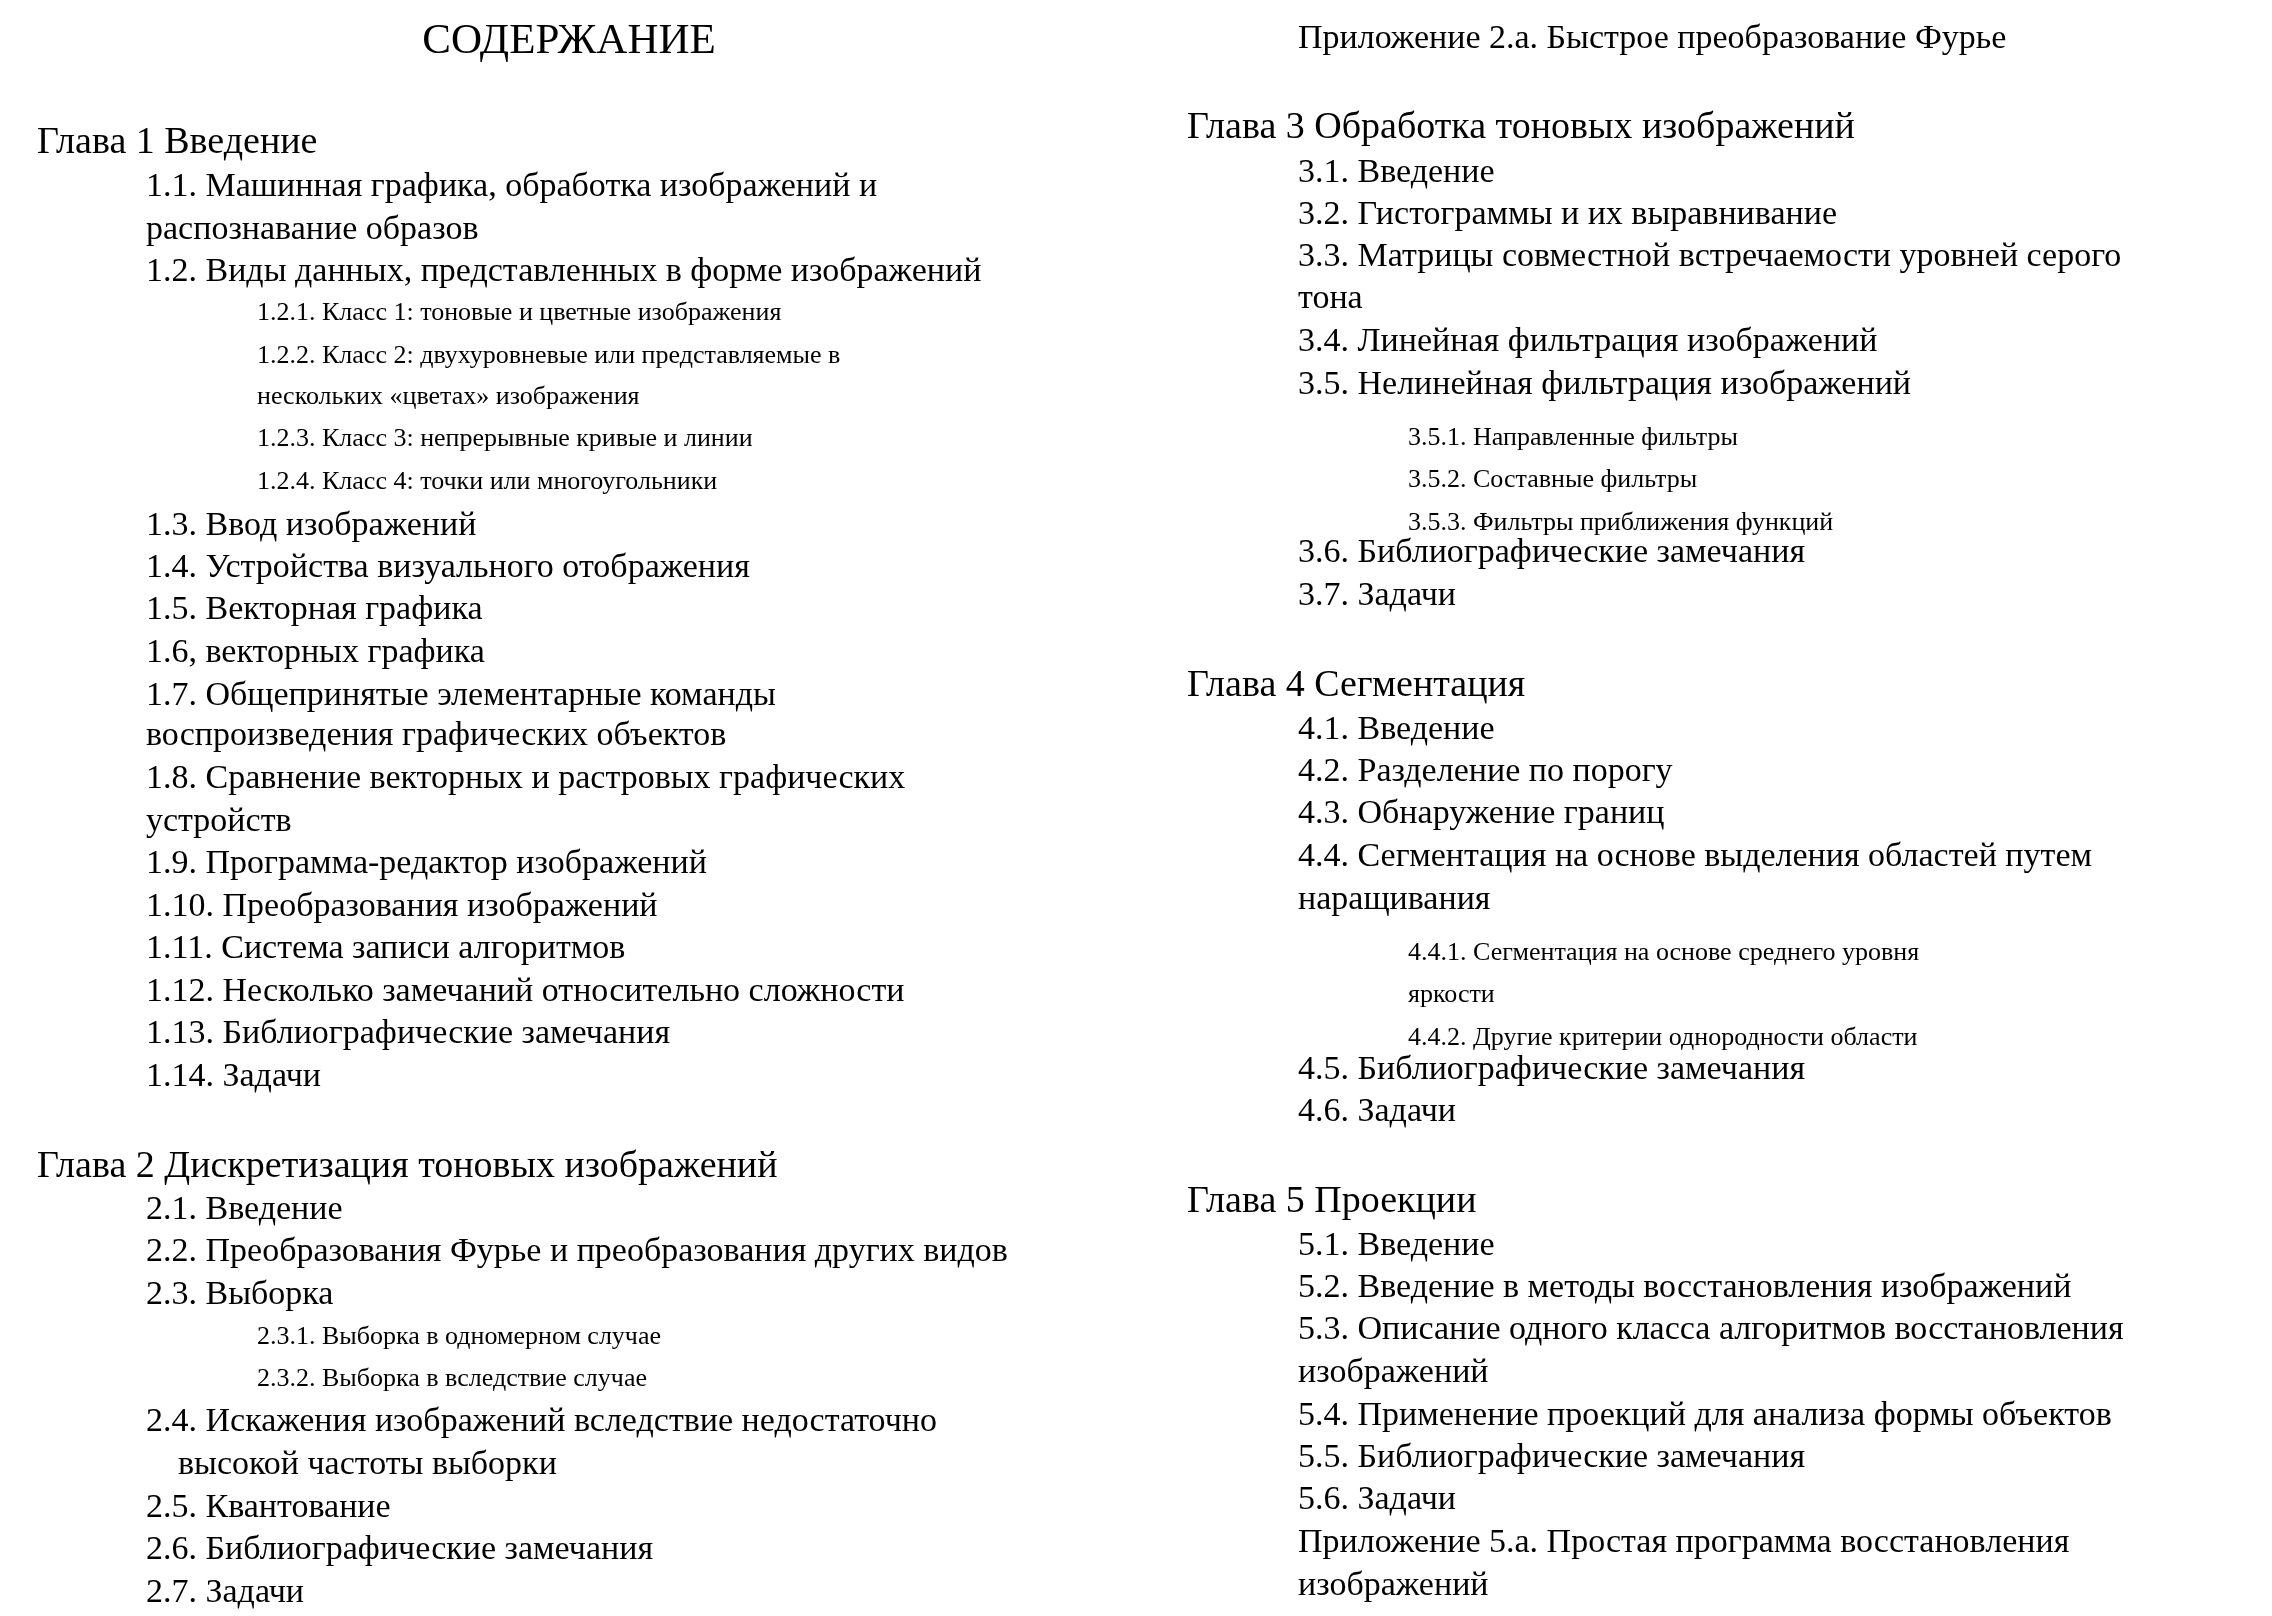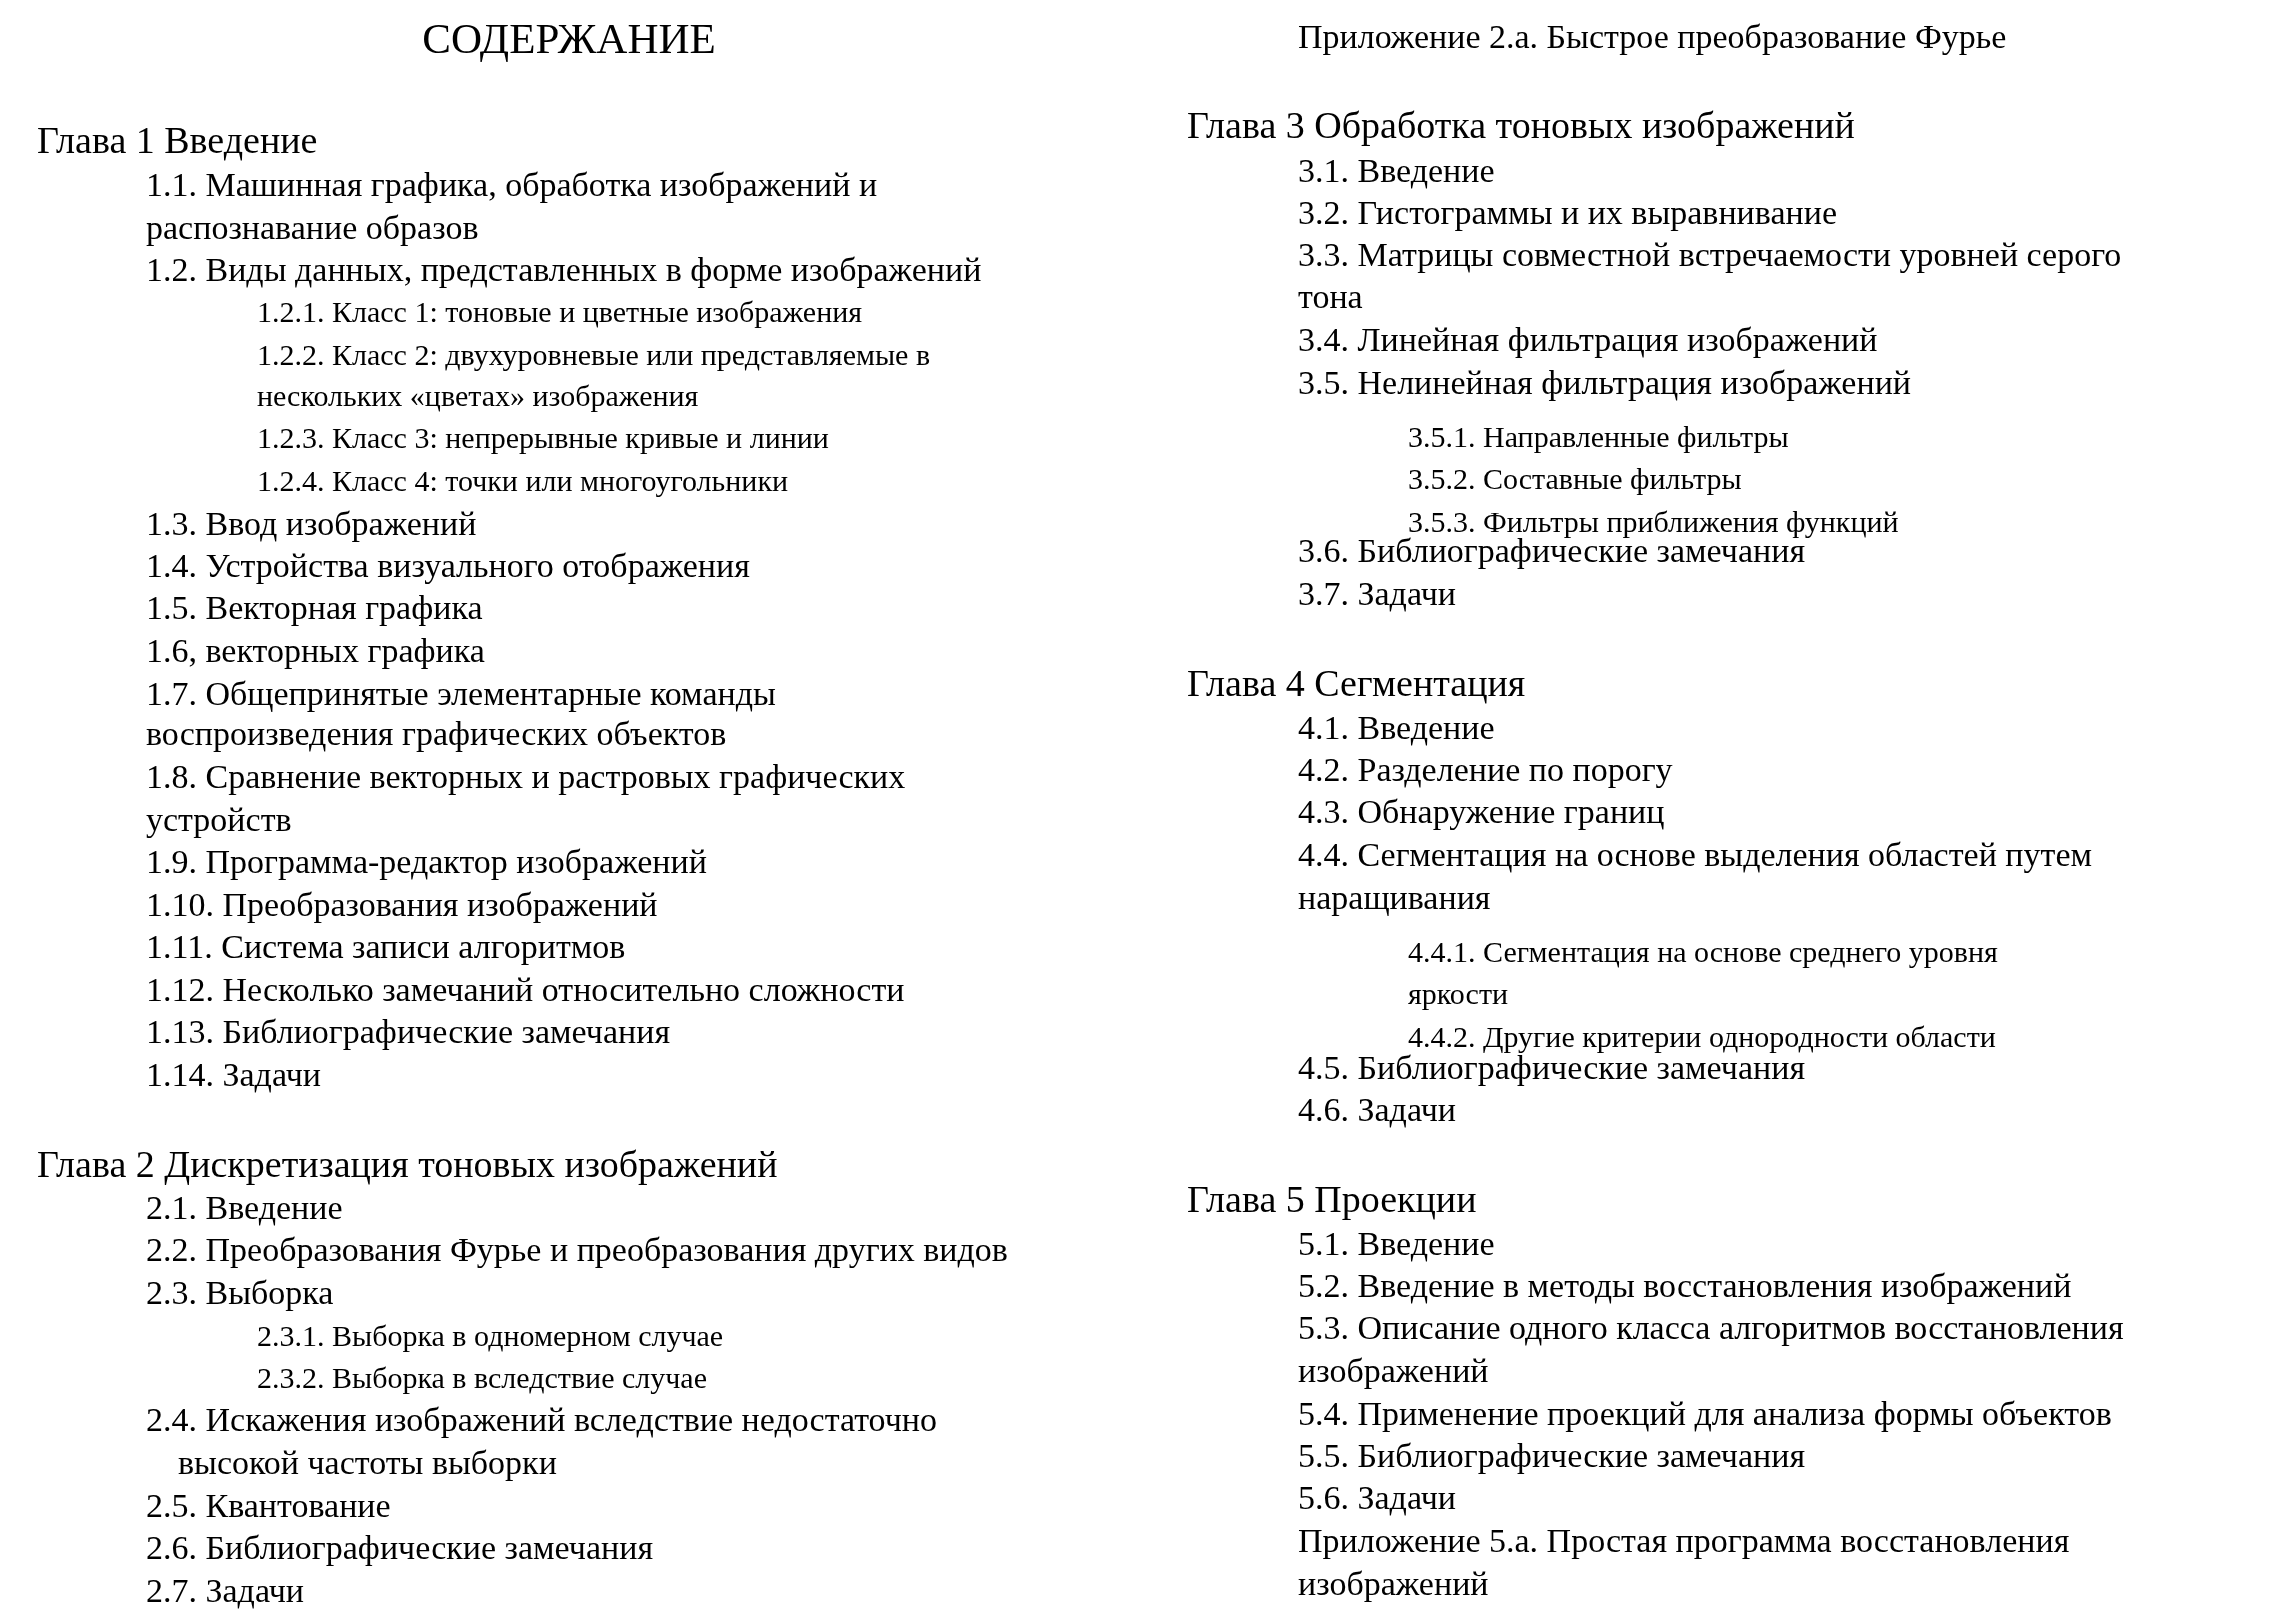--- a/index.html
+++ b/index.html
@@ -4,21 +4,21 @@
 <style>
   html, body { margin:0; padding:0; background:#ffffff; }
   body { width:2273px; height:1616px; position:relative; overflow:hidden;
          font-family:"Liberation Serif","DejaVu Serif",serif; color:#000; }
   #page { position:absolute; left:0; top:0; width:2058px; height:1616px; }
   .title { position:absolute; left:0; width:1138px; text-align:center;
            font-size:43px; line-height:54px; top:12.2px; white-space:nowrap; }
   .line { position:absolute; white-space:nowrap; line-height:42px; height:42px; }
   .lvl-chapter { font-size:38px; line-height:47px; height:47px; }
   .lvl-1, .lvl-cont1, .lvl-appendix, .lvl-cont-appendix { font-size:34px; }
-  .lvl-2, .lvl-cont2 { font-size:30px; }
+  .lvl-2, .lvl-cont2 { font-size:26px; }
   .col-left.lvl-chapter { left:37px; }
   .col-left.lvl-1, .col-left.lvl-cont1 { left:146px; }
   .col-left.lvl-2, .col-left.lvl-cont2 { left:257px; }
   .col-right.lvl-chapter { left:1187px; }
   .col-right.lvl-1, .col-right.lvl-cont1, .col-right.lvl-appendix, .col-right.lvl-cont-appendix { left:1298px; }
   .col-right.lvl-2, .col-right.lvl-cont2 { left:1408px;margin-top:12px; }
 </style>
 </head>
 <body>
 

